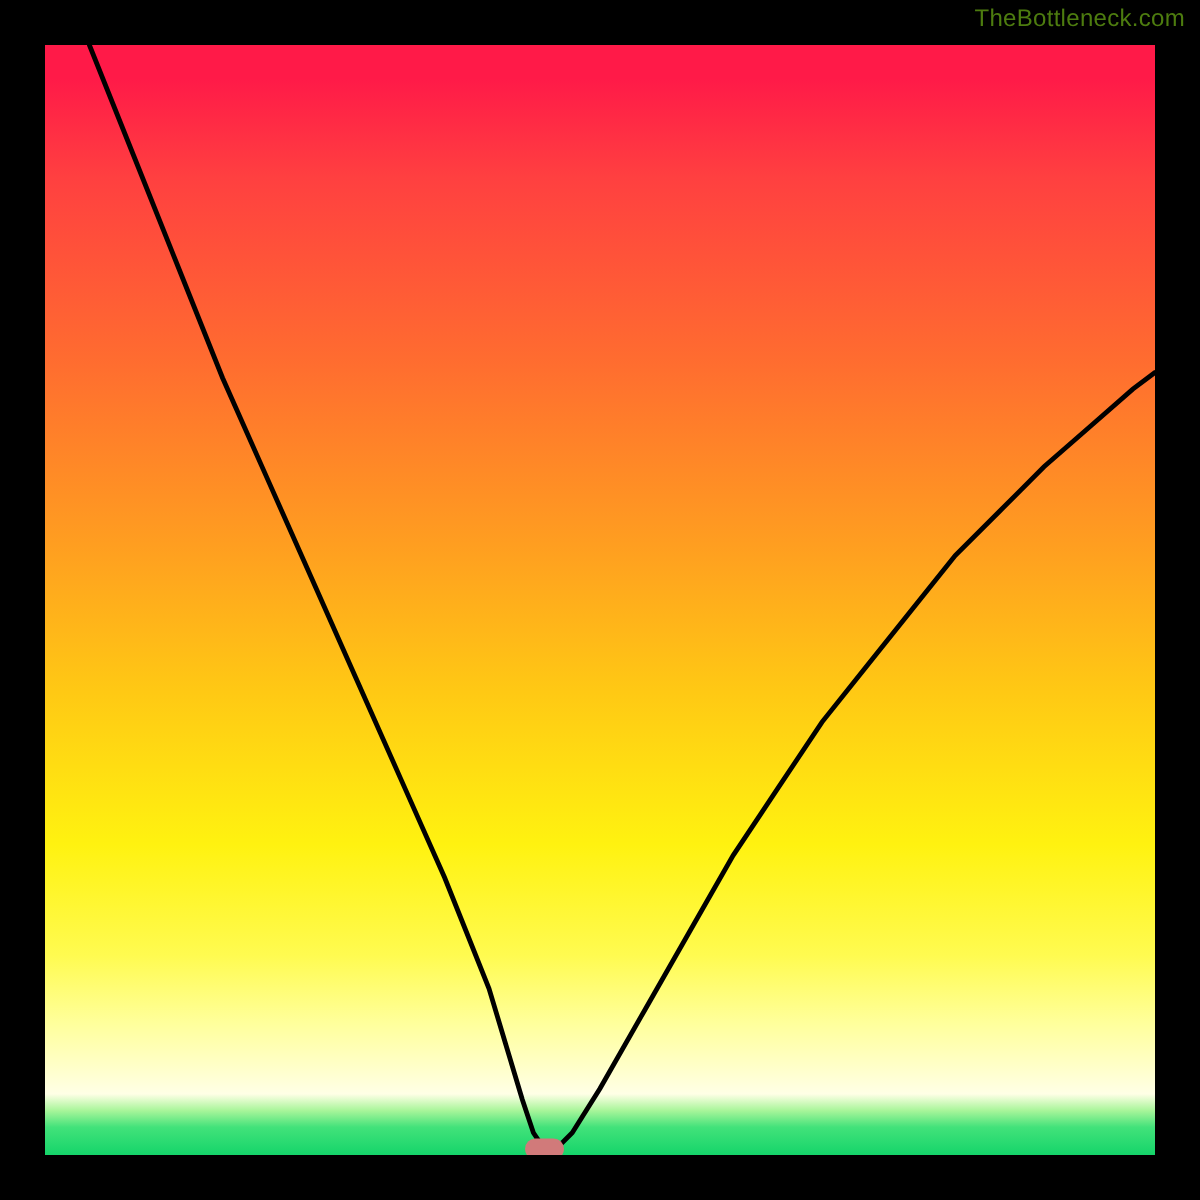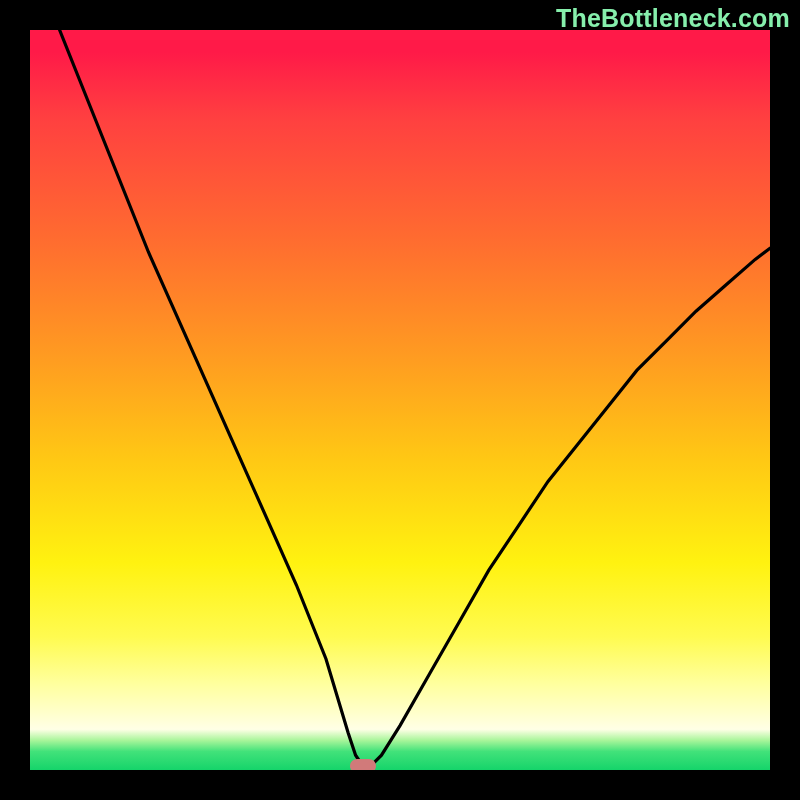--- a/index.html
+++ b/index.html
@@ -14,23 +14,23 @@
   .frame {
     position: relative;
     width: 800px;
     height: 800px;
     background: #000;
   }
   .watermark {
     position: absolute;
     top: 4px;
     right: 10px;
-    color: #86efac;
-    font-size: 25px;
-    font-weight: 700;
+    color: #4d7c0f;
+    font-size: 16px;
+    font-weight: 400;
     letter-spacing: 0.2px;
     z-index: 5;
   }
   .plot-area {
     position: absolute;
     left: 30px;
     top: 30px;
     width: 740px;
     height: 740px;
     overflow: hidden;

